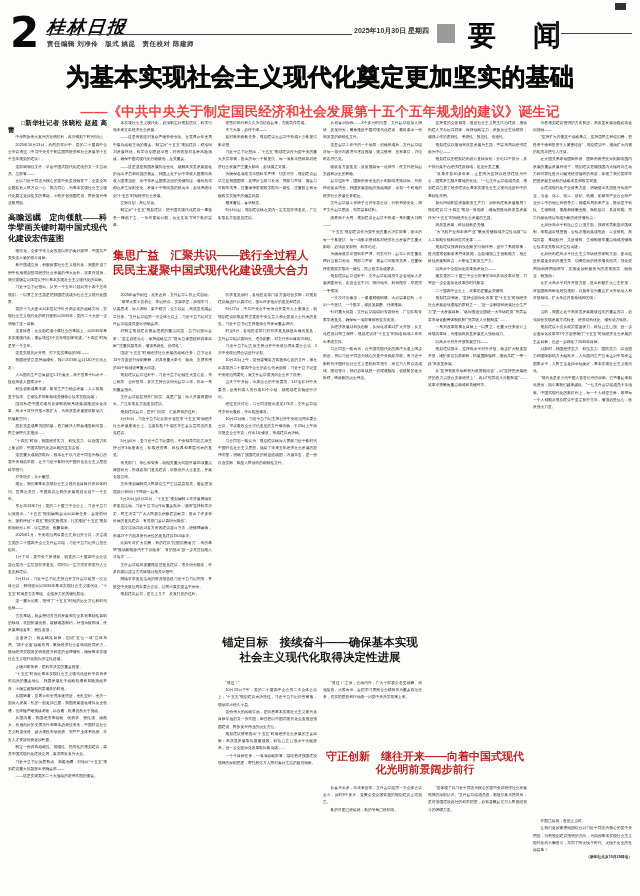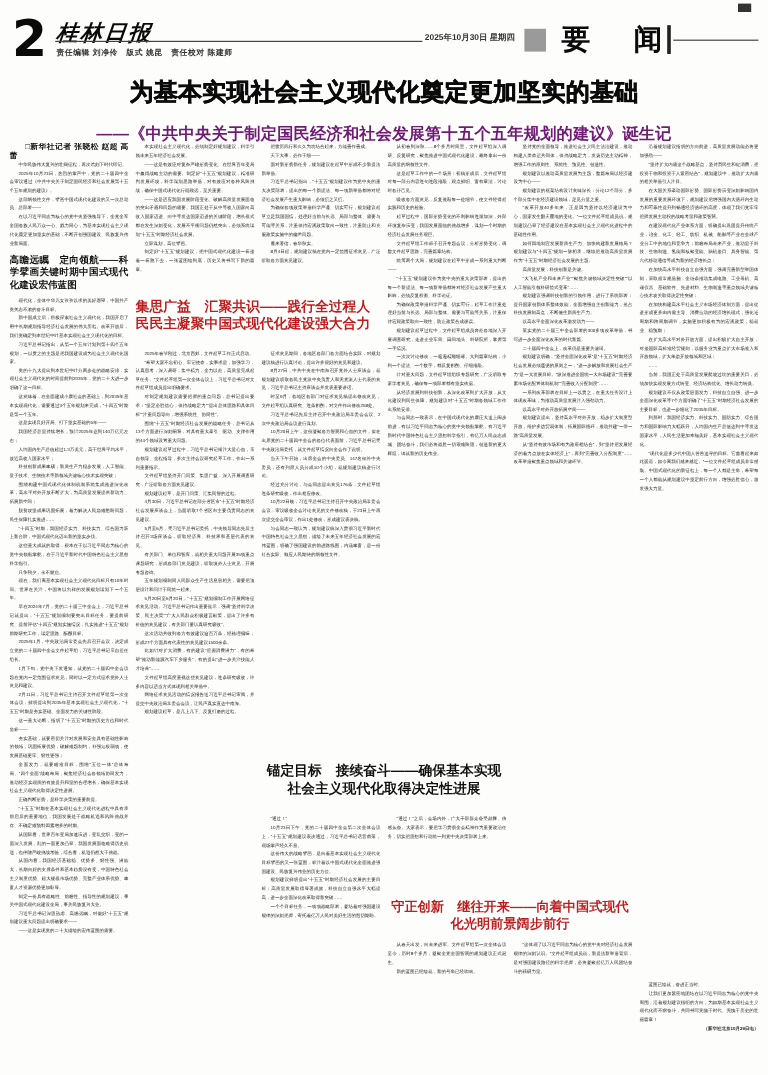--- a/index.html
+++ b/index.html
@@ -12,30 +12,30 @@
   .page-num{left:10px;top:12px;font-size:42px;font-weight:900;color:#0a0a0a;
             font-family:"DejaVu Sans",sans-serif;line-height:1;}
   .masthead{left:47px;top:15px;font-size:18px;font-weight:900;color:#0a0a0a;
             font-family:"Liberation Serif",serif;font-style:italic;letter-spacing:2px;
             transform:skewX(-6deg);}
   .head-rule-l{left:46px;top:34px;width:306px;height:1px;background:#444;}
   .head-rule-r{left:561px;top:33px;width:71px;height:1px;background:#444;}
   .editors{left:47px;top:40px;font-size:6.5px;font-weight:700;color:#333;letter-spacing:.5px;}
   .date{left:354px;top:26px;font-size:7px;font-weight:700;color:#333;}
   .gray-block{left:437px;top:24px;width:18px;height:19px;background:#9a9a9a;}
-  .section-label{left:468px;top:17px;font-size:24px;font-weight:900;color:#0a0a0a;
+  .section-label{left:468px;top:17px;font-size:28px;font-weight:900;color:#0a0a0a;
                  font-family:"Liberation Serif",serif;letter-spacing:15px;}
   .head-tick{left:556px;top:21px;width:2.5px;height:24px;background:#222;}
 
   
-  .headline{left:8px;top:60px;width:624px;text-align:center;font-size:20px;line-height:34px;
+  .headline{left:8px;top:60px;width:624px;text-align:center;font-size:24px;line-height:34px;
             font-weight:900;color:#0a0a0a;letter-spacing:.2px;white-space:nowrap;
             -webkit-text-stroke:.5px #0a0a0a;}
   .subhead{left:8px;top:103px;width:624px;text-align:center;font-size:13.5px;font-weight:900;
-           color:#701a75;letter-spacing:.2px;white-space:nowrap;}
+           color:#ef4444;letter-spacing:.2px;white-space:nowrap;}
 
   
   .body-wrap{left:8px;top:119px;width:624px;height:742px;overflow:hidden;}
   .body-scale{width:1248px;height:1484px;transform:scale(.5);transform-origin:0 0;
               display:grid;grid-template-columns:repeat(6,198px);column-gap:12px;
               grid-template-rows:254px 90px 682px 94px 130px 80px 154px;}
   .cell{overflow:hidden;}
   .t{font-size:7.5px;line-height:14.6px;color:#262626;}
   .t p{margin:0;text-indent:2em;text-align:justify;}
   .byline{font-size:13px;font-weight:700;color:#111;margin:4px 0 14px;text-indent:0;}

